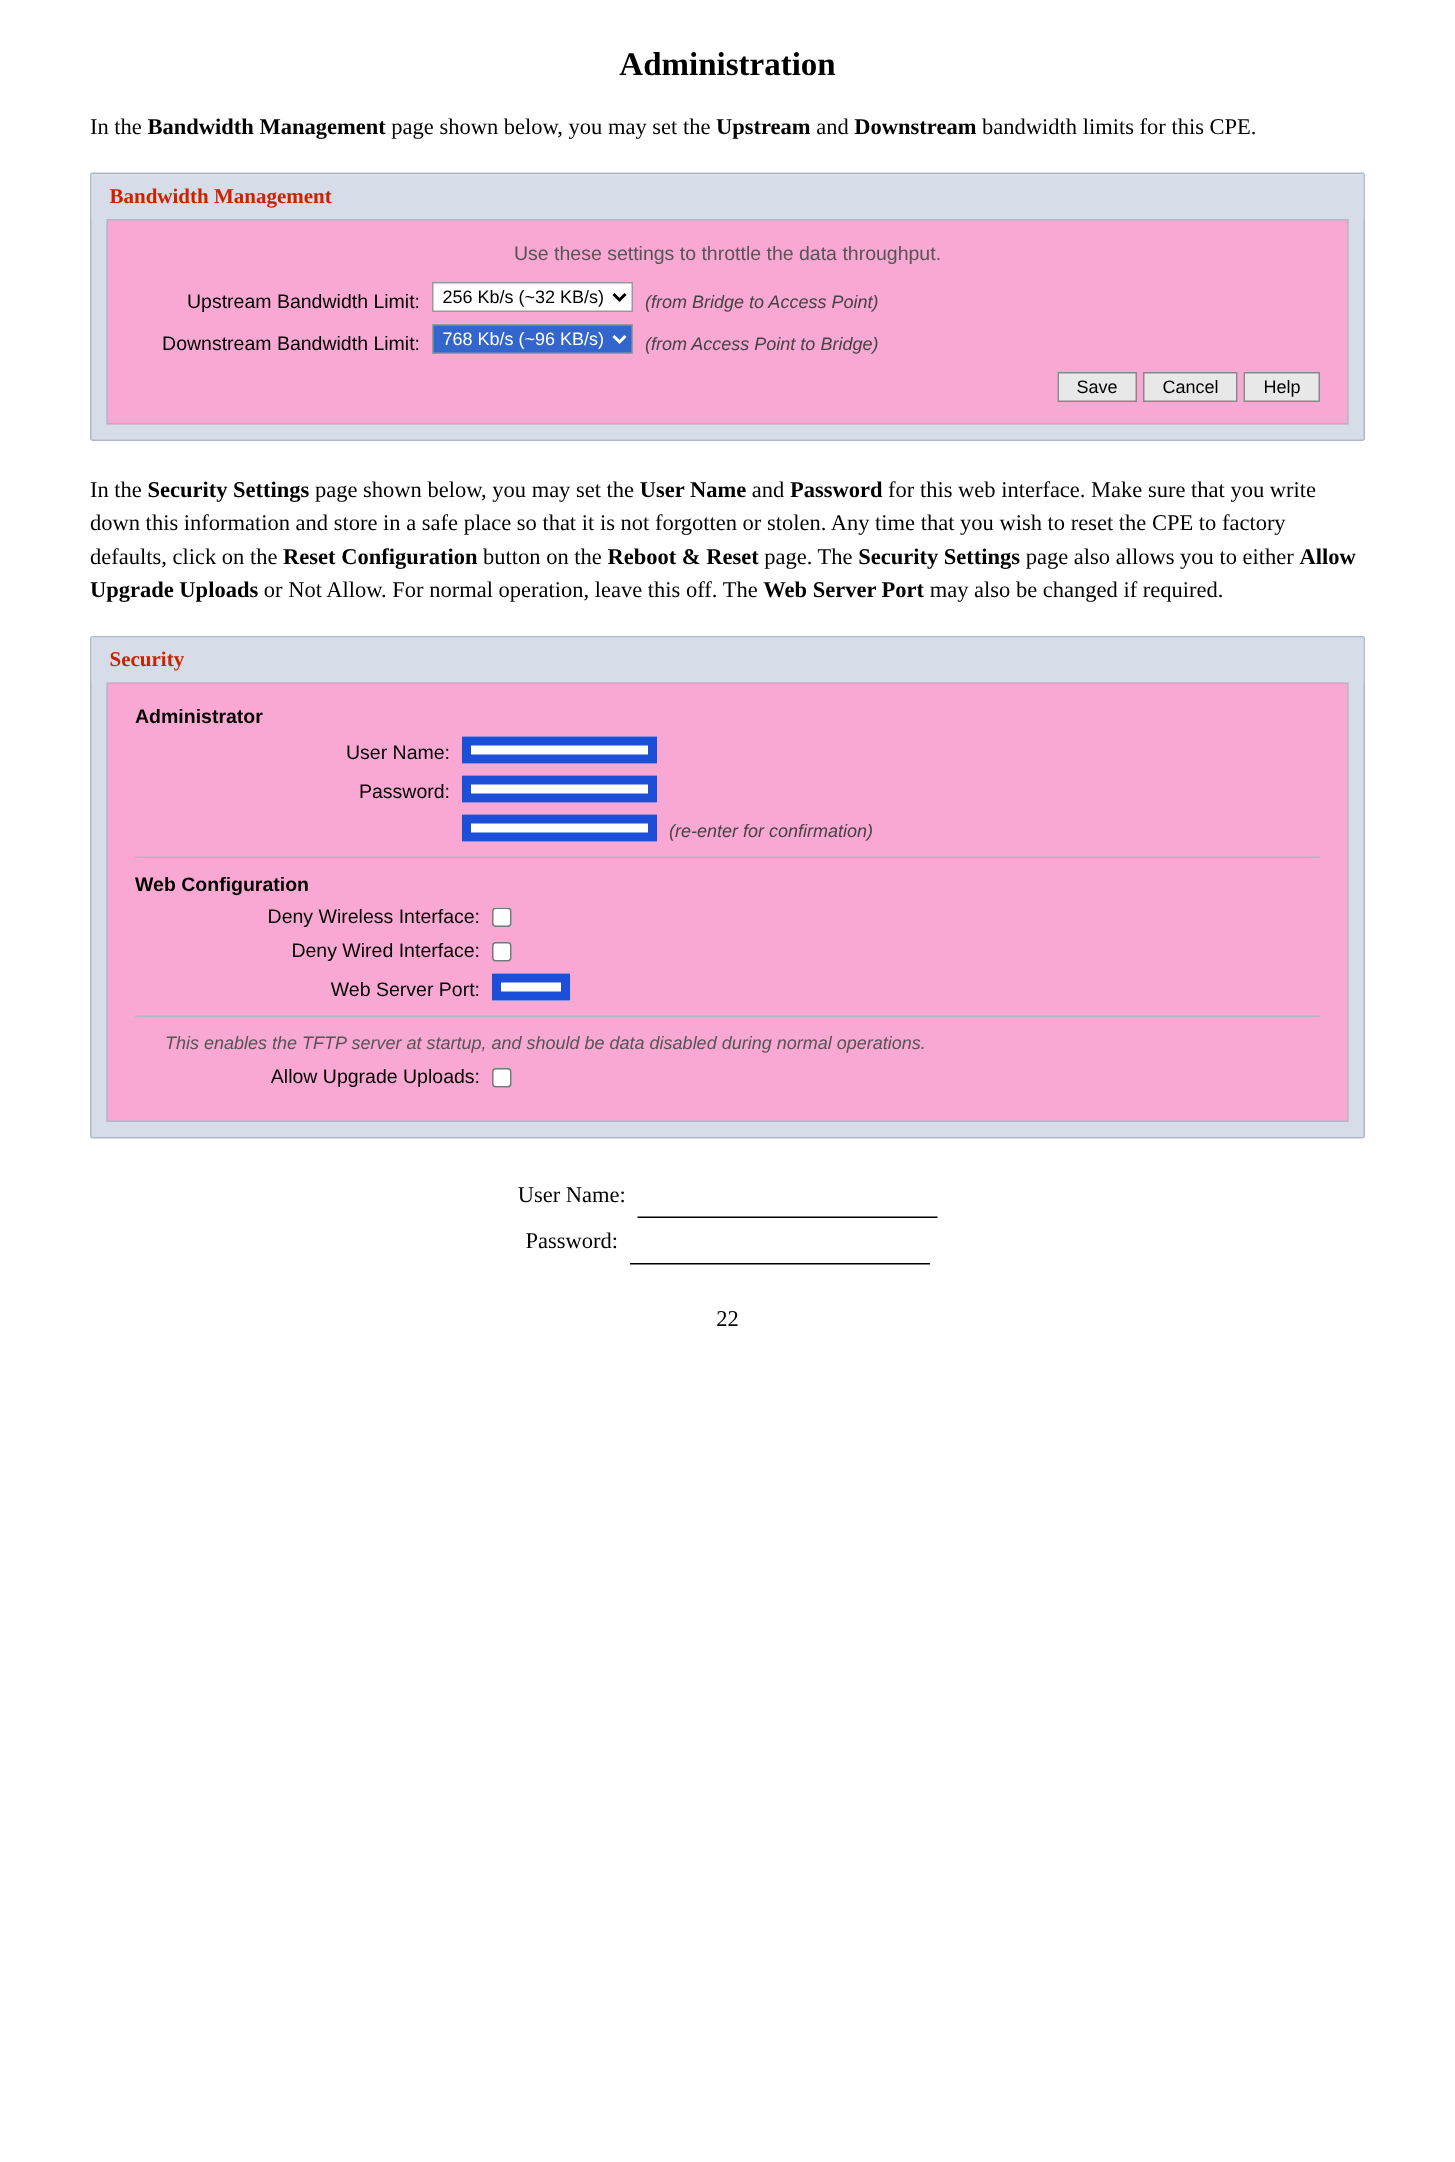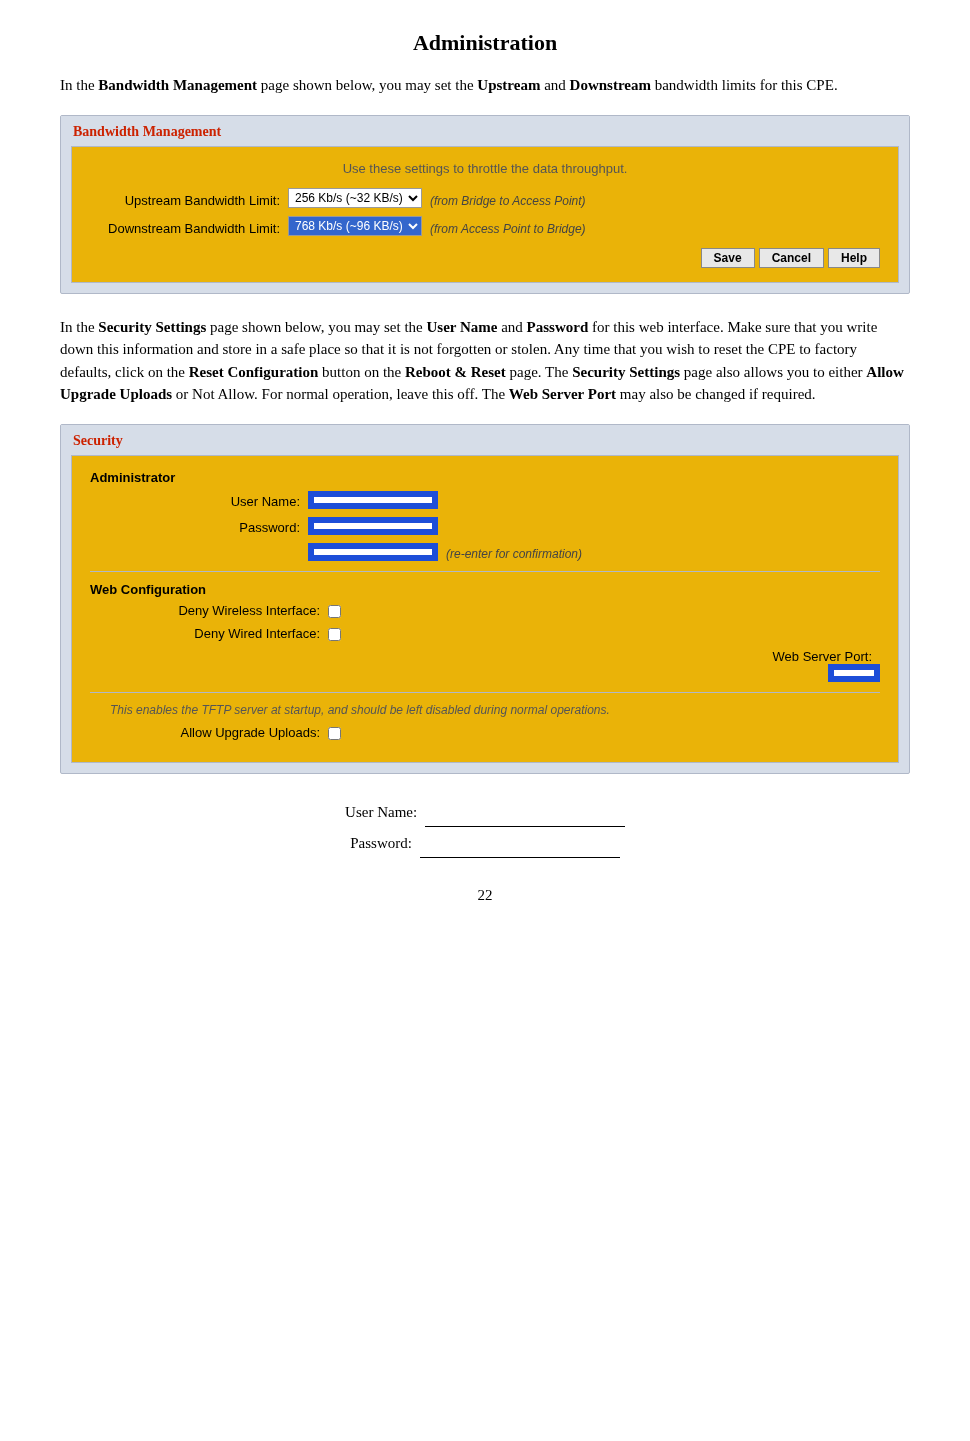--- a/index.html
+++ b/index.html
@@ -35,21 +35,21 @@
       padding: 0;
     }
     .panel-header {
       background: #d6dde8;
       padding: 8px 12px 6px 12px;
       font-size: 14px;
       font-weight: bold;
       color: #cc2200;
     }
     .panel-body {
-      background: #eab308;
+      background: #f9a8d4;
       margin: 0 10px 10px 10px;
       border: 1px solid #b0b8c8;
       padding: 14px 18px;
     }
     .panel-description {
       text-align: center;
       font-size: 13px;
       color: #555;
       margin-bottom: 12px;
       font-family: Arial, sans-serif;
@@ -89,21 +89,20 @@
       gap: 4px;
       margin-top: 12px;
     }
     .btn {
       font-size: 12px;
       padding: 2px 12px;
       border: 1px solid #888;
       background: #e8e8e8;
       cursor: pointer;
       font-family: Arial, sans-serif;
-      font-weight: bold;
     }
     .divider {
       border: none;
       border-top: 1px solid #b0b8c8;
       margin: 10px 0;
     }
     input[type="text"], input[type="password"] {
       border: 6px solid #1d4ed8;
       width: 130px;
       height: 18px;
@@ -232,28 +231,28 @@
     <div class="subsection-label">Web Configuration</div>
 
     <div class="form-row" style="margin-left:40px;">
       <span class="form-label">Deny Wireless Interface:</span>
       <input type="checkbox" style="">
     </div>
     <div class="form-row" style="margin-left:40px;">
       <span class="form-label">Deny Wired Interface:</span>
       <input type="checkbox" style="">
     </div>
-    <div class="form-row" style="margin-left:40px;flex-direction:column;">
+    <div class="form-row" style="margin-left:40px;">
       <span class="form-label">Web Server Port:</span>
       <input type="text" class="port-input" value="80" style="">
     </div>
 
     <hr class="divider">
 
-    <div class="subsection-desc">This enables the TFTP server at startup, and should be left disabled during normal operations.</div>
+    <div class="subsection-desc">This enables the TFTP server at startup, and should be data disabled during normal operations.</div>
 
     <div class="form-row" style="margin-left:40px;">
       <span class="form-label">Allow Upgrade Uploads:</span>
       <input type="checkbox" style="">
     </div>
 
   </div>
 </div>
 
 <div class="bottom-credentials">

